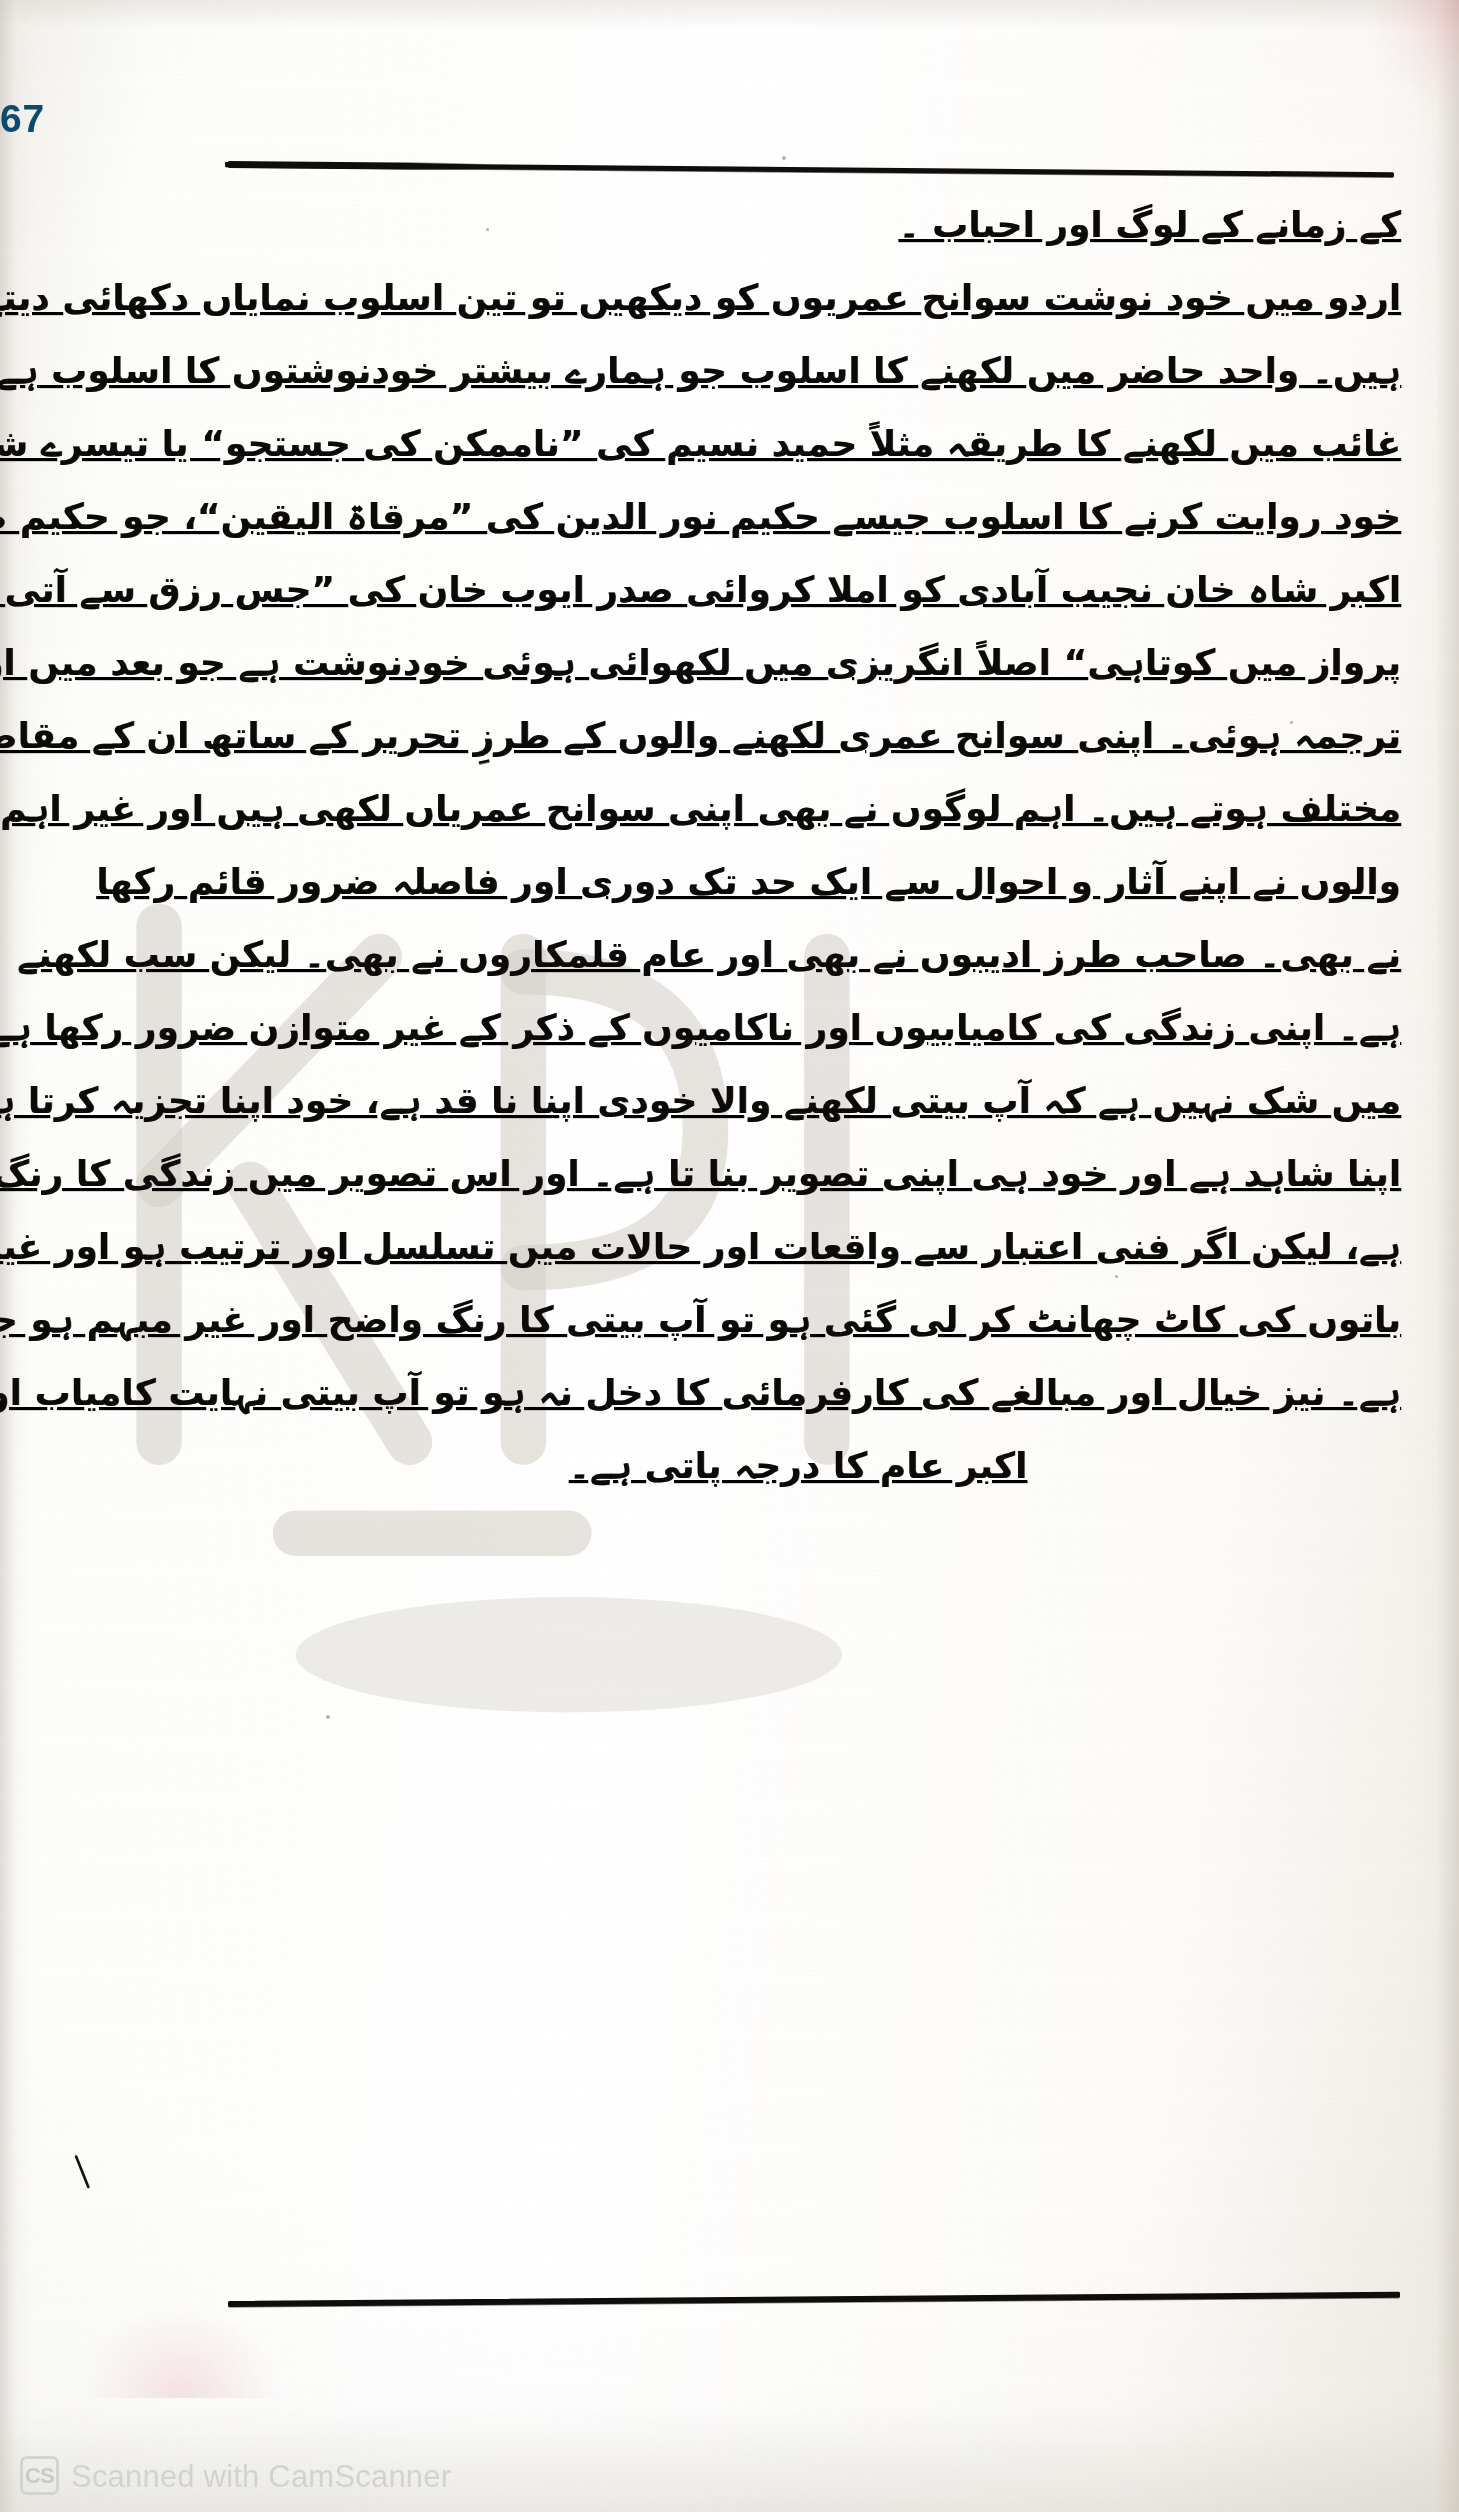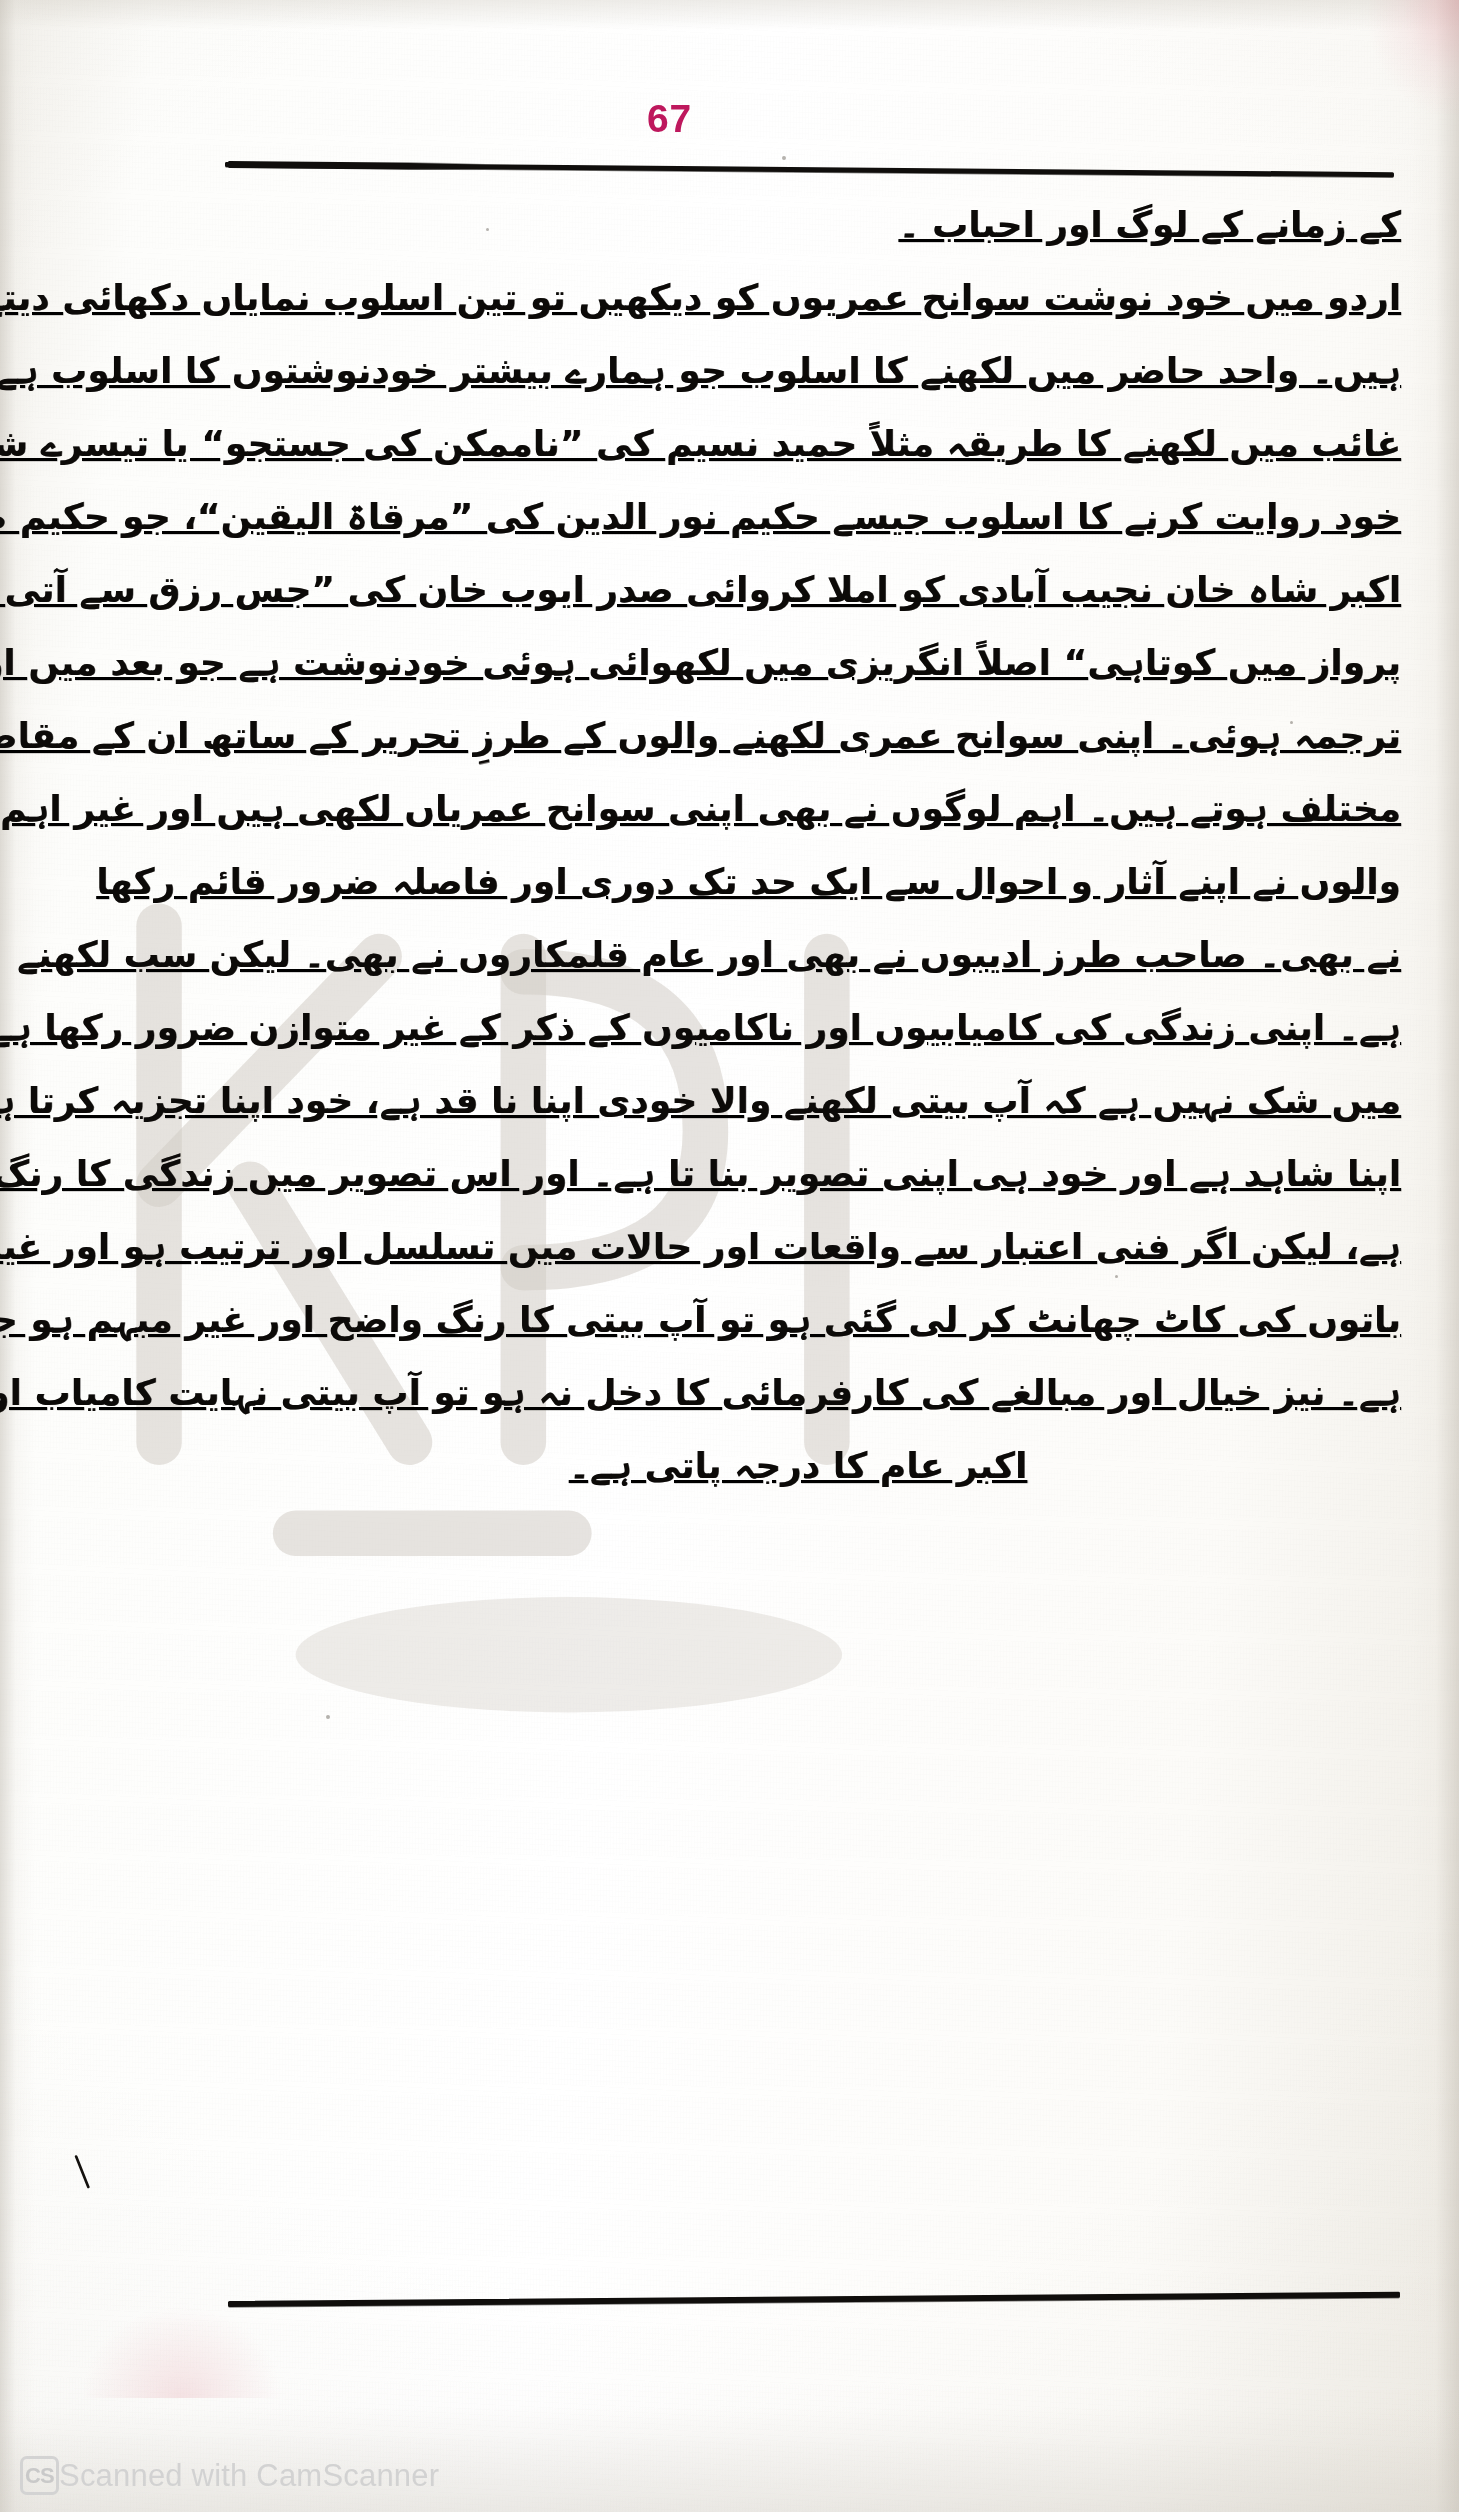--- a/index.html
+++ b/index.html
@@ -86,25 +86,25 @@
     opacity: 0.95;
   }
   .watermark svg { width: 100%; height: 100%; display: block; }
 
   
   .folio {
     position: absolute;
     top: 97px;
     left: 0;
     width: 1460px;
-    text-align: center;
+    text-align: left;
     font-family: "Liberation Sans", sans-serif;
     font-size: 39px;
     font-weight: 700;
-    color: #be185d;
+    color: #0c4a6e;
     letter-spacing: 0.8px;
     padding-right: 121px;
     box-sizing: border-box;
   }
 
   
   .rule {
     position: absolute;
     background: #100e0c;
     transform-origin: left center;
@@ -178,21 +178,22 @@
     opacity: .45;
     pointer-events: none;
   }
 
   
   .cs-footer {
     position: absolute;
     left: 20px;
     bottom: 16.7px;
     display: flex;
-    align-items: center;
+    align-items: flex-end;
+    gap: 12px;
     pointer-events: none;
   }
   .cs-badge {
     width: 39px;
     height: 39px;
     border: 3px solid #d3d3d3;
     border-radius: 6.8px;
     display: flex;
     align-items: center;
     justify-content: center;

